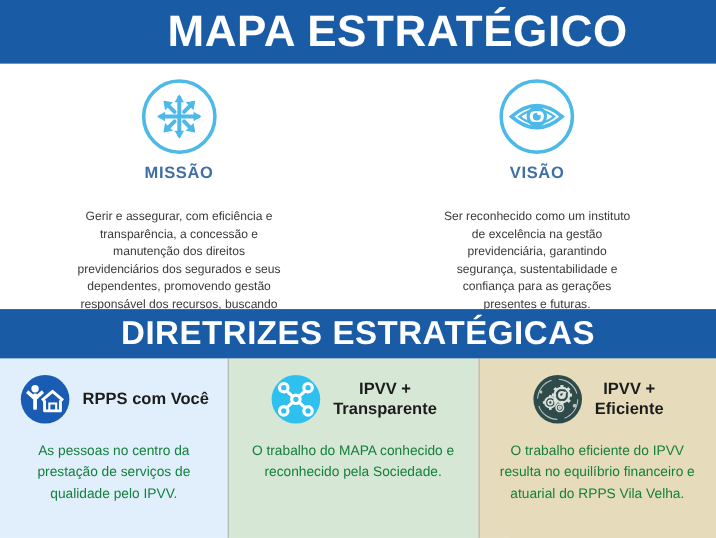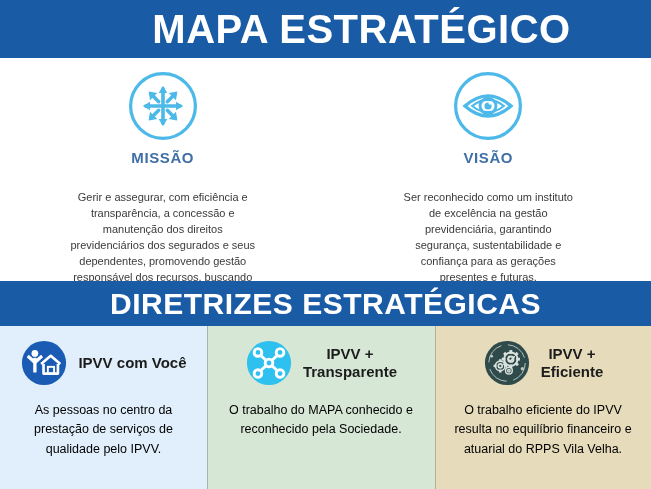--- a/index.html
+++ b/index.html
@@ -124,21 +124,21 @@
     font-weight: bold;
     color: #1c1c1c;
     line-height: 1.22;
     text-align: center;
     white-space: pre-line;
   }
   .guideline-body {
     margin-top: 12px;
     font-size: 12.5px;
     line-height: 1.55;
-    color: #000000;
+    color: #15803d;
     text-align: center;
     white-space: pre-line;
   }
   #guideline-voce .guideline-body        { width: 186px; }
   #guideline-transparente .guideline-body{ width: 190px; }
   #guideline-eficiente .guideline-body   { width: 198px; }
 
   .divider-line {
     position: absolute;
     top: 326px;
@@ -217,21 +217,21 @@
             <rect x="27.5" y="39" width="7" height="31" rx="2"></rect>
             <path d="M31 44 L18 33 L14 38 L28 51 Z"></path>
             <path d="M31 44 L44 33 L48 38 L34 51 Z"></path>
           </g>
           <g fill="none" stroke="#ffffff" stroke-width="5.5" stroke-linejoin="round">
             <path d="M44 52 L64 35 L84 52"></path>
             <path d="M49 52 L49 72 L79 72 L79 52"></path>
           </g>
           <rect x="58" y="58" width="13" height="14" fill="none" stroke="#ffffff" stroke-width="4"></rect>
         </svg>
-        <div class="guideline-title">IPVV com Você</div>
+        <div class="guideline-title">RPPS com Você</div>
       </div>
       <div class="guideline-body">As pessoas no centro da prestação de serviços de qualidade pelo IPVV.</div>
     </div>
 
     <div class="guideline" id="guideline-transparente">
       <div class="guideline-head">
         <svg class="guideline-icon" viewBox="0 0 100 100">
           <circle cx="50" cy="50" r="46" fill="#2ec0ef"></circle>
           <g stroke="#ffffff" stroke-width="6" stroke-linecap="round">
             <line x1="50" y1="50" x2="28" y2="30"></line>

